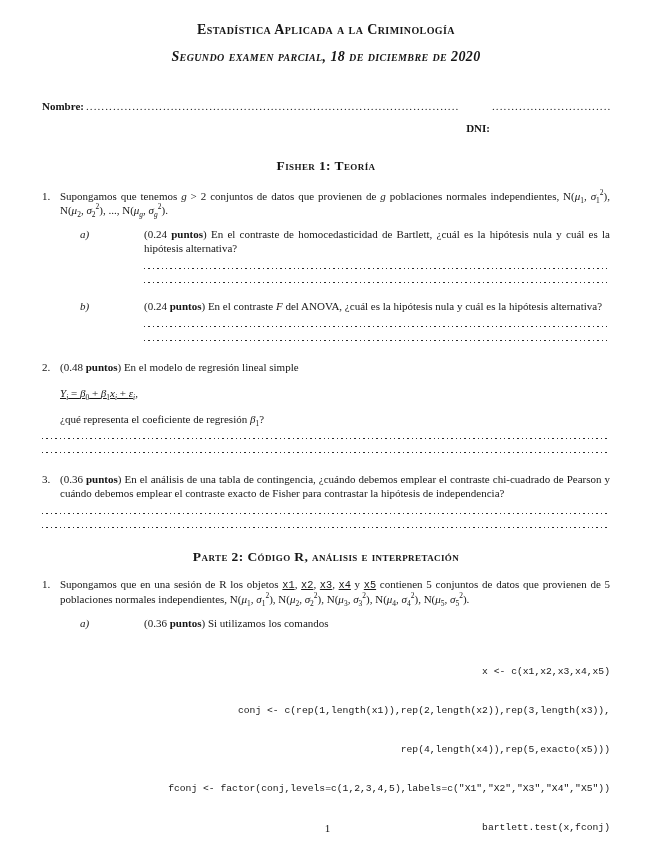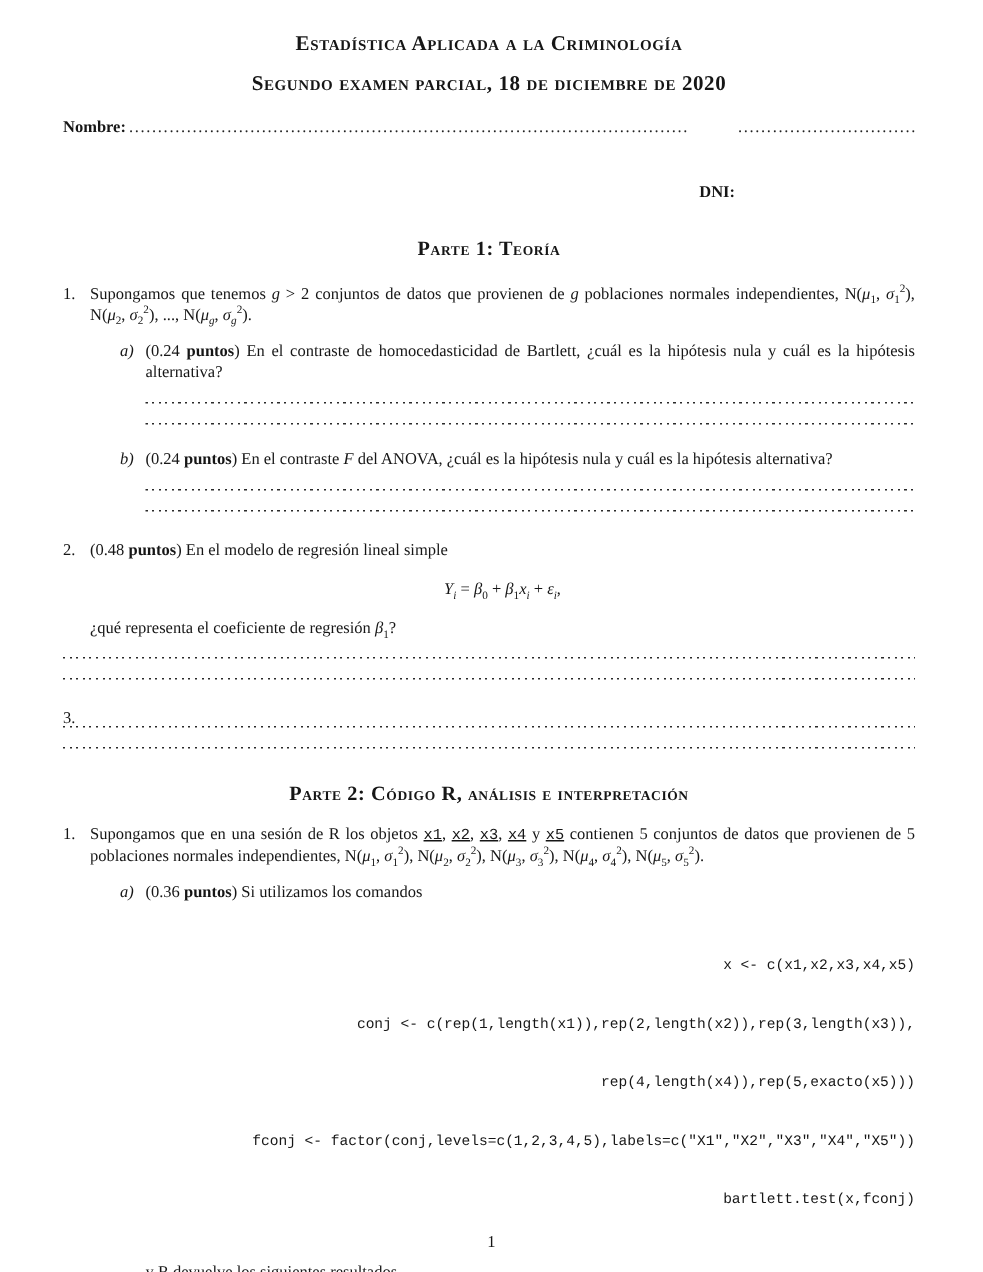--- a/index.html
+++ b/index.html
@@ -19,23 +19,23 @@
   .just { text-align: justify; }
   .b { font-weight: bold; }
 
   .title, .subtitle {
     text-align: center;
     font-weight: bold;
     font-variant: small-caps;
     font-size: 14px;
     letter-spacing: 0.4px;
   }
-  .subtitle { margin-top: 9px; }
+  .subtitle { margin-top: 9px; font-style: italic; }
 
-  .nameline { display: flex; align-items: flex-start; margin-top: 12px; }
+  .nameline { display: flex; align-items: center; margin-top: 12px; }
   .nameline .dots {
     overflow: hidden;
     white-space: nowrap;
     letter-spacing: 1.1px;
     color: #222;
   }
   .nameline .grow { flex: 1 1 auto; margin: 0 2px; }
   .nameline .dnidots { width: 118px; flex: 0 0 auto; margin-left: 2px; }
   .nameline .dni { margin-left: 6px; margin-top: 43px; }
 
@@ -47,29 +47,29 @@
     letter-spacing: 0.4px;
     margin: 22px 0 8px 0;
   }
 
   .item { display: flex; margin-top: 15px; }
   .item .num { flex: 0 0 18px; }
   .item .body { flex: 1 1 auto; min-width: 0; }
 
   .subitem { display: flex; margin-top: 10px; margin-left: 20px; }
   .subitem .slabel { flex: 0 0 17px; font-style: italic; }
-  .subitem .sbody { flex: 1 1 auto; min-width: 0; }
+  .subitem .sbody { flex: 1 1 auto; min-width: 0; margin-left: 47px; }
 
   .dotline {
     height: 14px;
     background: repeating-linear-gradient(to right, #2a2a2a 0 1.4px, transparent 1.4px 4.4px) left bottom / 100% 1.4px no-repeat;
   }
   .dotline.full { margin-left: -18px; }
 
-  .formula { text-align: center; margin: 12px 0 12px 0; }
+  .formula { margin: 12px 0 12px 0; text-decoration: underline; }
 
   sub, sup { font-size: 68%; line-height: 0; }
 
   code, .codeblock {
     font-family: "Liberation Mono", "DejaVu Sans Mono", monospace;
     text-align: right;
   }
   code { font-size: 0.93em; text-decoration: underline; }
   .codeblock {
     font-size: 9.7px;
@@ -98,21 +98,21 @@
     <div class="title">Estadística Aplicada a la Criminología</div>
     <div class="subtitle">Segundo examen parcial, 18 de diciembre de 2020</div>
 
     <div class="nameline">
       <span class="b">Nombre:</span>
       <span class="dots grow">......................................................................................................................................................</span>
       <span class="b dni">DNI:</span>
       <span class="dots dnidots">.............................................</span>
     </div>
 
-    <div class="part-heading">Parte 1: Teoría</div>
+    <div class="part-heading">Fisher 1: Teoría</div>
 
     <div class="item">
       <span class="num">1.</span>
       <div class="body">
         <p class="just">Supongamos que tenemos <i>g</i> &gt; 2 conjuntos de datos que provienen de <i>g</i> poblaciones normales independientes, N(<i>μ</i><sub>1</sub>, <i>σ</i><sub>1</sub><sup>2</sup>), N(<i>μ</i><sub>2</sub>, <i>σ</i><sub>2</sub><sup>2</sup>), ..., N(<i>μ</i><sub><i>g</i></sub>, <i>σ</i><sub><i>g</i></sub><sup>2</sup>).</p>
 
         <div class="subitem">
           <span class="slabel">a)</span>
           <div class="sbody">
             <p class="just">(0.24 <b>puntos</b>) En el contraste de homocedasticidad de Bartlett, ¿cuál es la hipótesis nula y cuál es la hipótesis alternativa?</p>
@@ -139,20 +139,21 @@
         <div class="formula"><i>Y</i><sub><i>i</i></sub> = <i>β</i><sub>0</sub> + <i>β</i><sub>1</sub><i>x</i><sub><i>i</i></sub> + <i>ε</i><sub><i>i</i></sub>,</div>
         <p class="just">¿qué representa el coeficiente de regresión <i>β</i><sub>1</sub>?</p>
         <div class="dotline full"></div>
         <div class="dotline full"></div>
       </div>
     </div>
 
     <div class="item" style="margin-top:18px">
       <span class="num">3.</span>
       <div class="body">
+        <p class="just">(0.36 <b>puntos</b>) En el análisis de una tabla de contingencia, ¿cuándo debemos emplear el contraste chi-cuadrado de Pearson y cuándo debemos emplear el contraste exacto de Fisher para contrastar la hipótesis de independencia?</p>
         <div class="dotline full"></div>
         <div class="dotline full"></div>
       </div>
     </div>
 
     <div class="part-heading" style="margin-top:20px">Parte 2: Código R, análisis e interpretación</div>
 
     <div class="item" style="margin-top:12px">
       <span class="num">1.</span>
       <div class="body">

